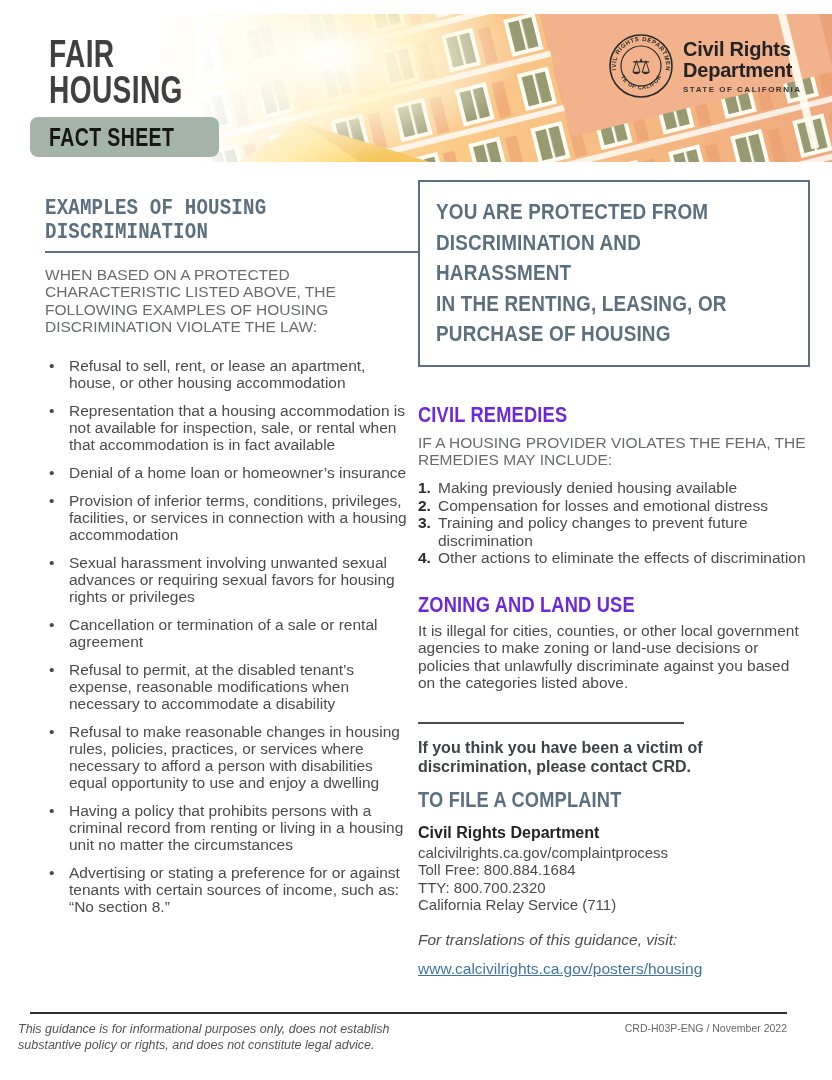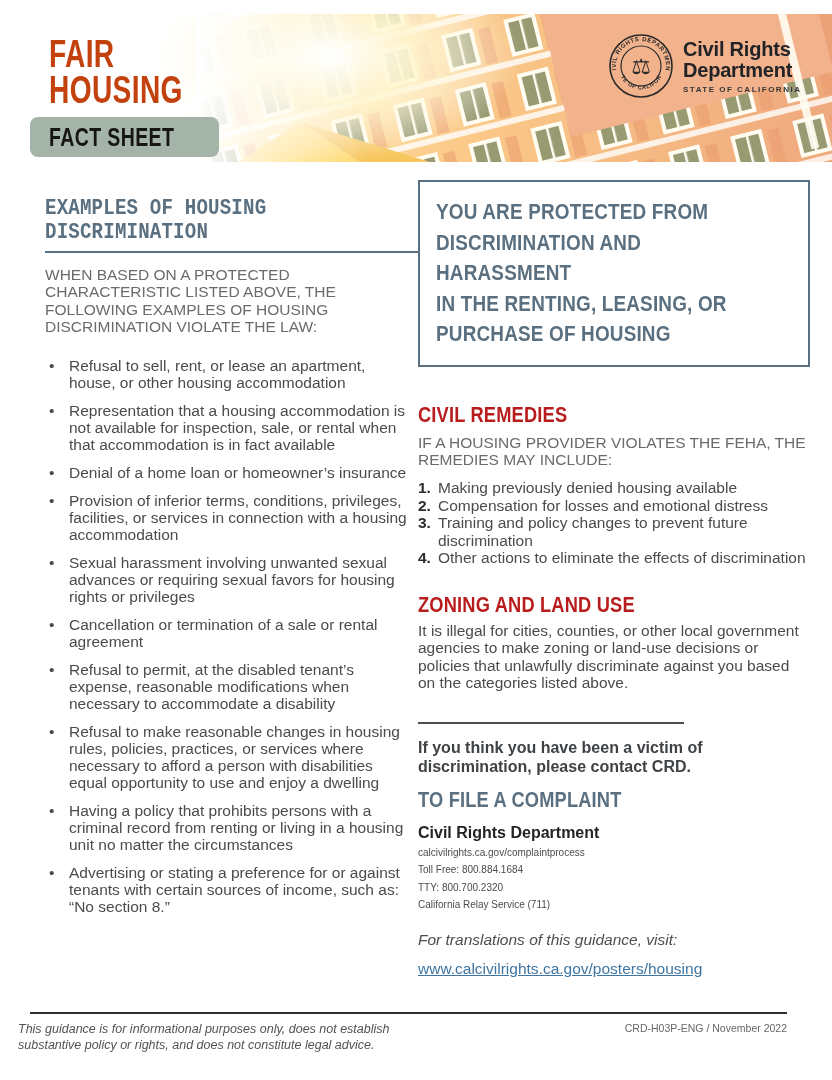--- a/index.html
+++ b/index.html
@@ -4,21 +4,21 @@
 <style>
   * { margin:0; padding:0; box-sizing:border-box; }
   html,body { background:#e8e8e8; }
   .page {
     position:relative; width:832px; height:1080px; margin:0 auto;
     background:#ffffff; overflow:hidden;
     font-family:"Liberation Sans", sans-serif; color:#4d4e50;
   }
   
   .hero { position:absolute; left:0; top:14px; width:832px; height:148px; }
-  .title-block { position:absolute; left:49px; top:36px; color:#c2410c; }
+  .title-block { position:absolute; left:49px; top:36px; color:#404040; }
   .title-block span { display:block; font-size:38px; font-weight:800; line-height:36px;
     transform:scaleX(0.74); transform-origin:0 0; letter-spacing:0.5px; }
   .factsheet-bar { position:absolute; left:30px; top:117px; width:189px; height:40px;
     background:#a5b4a8; display:flex; align-items:center; padding-left:19px;border-radius:8px; }
   .factsheet-bar span { font-size:25px; font-weight:800; color:#161616;
     transform:scaleX(0.78); transform-origin:0 50%; letter-spacing:0.5px; }
   .logo { position:absolute; left:608px; top:33px; display:flex; align-items:center; }
   .logo-text { margin-left:9px; }
   .logo-text .nm { display:block; font-size:20px; font-weight:bold; color:#222326; line-height:21px; letter-spacing:-0.2px; }
   .logo-text .st { display:block; font-size:8px; font-weight:bold; color:#35363a; letter-spacing:1.5px; margin-top:4px; }
@@ -34,36 +34,36 @@
   .heading-rule { margin-top:7px; width:373px; height:0; border-top:2px solid #5a7080; }
   .left-intro { margin-top:13px; width:340px; }
   ul.bullets { list-style:none; margin-top:21px; }
   ul.bullets li { display:flex; margin-bottom:11px; font-size:15.5px; line-height:17px; color:#4a4b4d; }
   ul.bullets .dot { width:24px; flex:0 0 24px; padding-left:4px; }
   
   .right-col { position:absolute; left:418px; top:180px; width:392px; }
   .protect-box { border:2px solid #5a7080; padding:15px 16px; }
   .protect-box span { display:block; font-size:21.5px; font-weight:800; line-height:30.5px;
     color:#5a7080; transform:scaleX(0.88); transform-origin:0 0; letter-spacing:0.2px; }
-  .sec-h { font-size:21.5px; font-weight:800; color:#b91c1c; }
+  .sec-h { font-size:21.5px; font-weight:800; color:#6d28d9; }
   .sec-h span { display:inline-block; transform:scaleX(0.85); transform-origin:0 50%; letter-spacing:0.2px; }
   .sec-h.slate-h { color:#5a7080; }
   .remedies-intro { margin-top:6px; }
   ol.remedies { list-style:none; margin-top:11px; }
   ol.remedies li { display:flex; font-size:15.5px; line-height:17.5px; color:#4a4b4d; }
   ol.remedies .num { width:20px; flex:0 0 20px; font-weight:bold; color:#2b2b2c; }
   .mt-civil { margin-top:36px; }
   .mt-zoning { margin-top:26px; }
   .zoning-body { margin-top:4px; }
   .victim-rule { margin-top:30px; width:266px; height:0; border-top:2px solid #4a4c4e; }
   .victim-note { margin-top:14px; width:345px; font-size:16px; font-weight:bold; line-height:19px; color:#3f4245; }
   .mt-file { margin-top:12px; }
   .org-name { margin-top:11px; font-size:16px; font-weight:bold; color:#232426; line-height:18px; }
   .contact-lines { margin-top:2px; }
-  .contact-lines span { display:block; font-size:10px; line-height:17.5px; color:#4a4b4d; }
+  .contact-lines span { display:block; font-size:15px; line-height:17.5px; color:#4a4b4d; }
   .translations { margin-top:17px; font-size:15.5px; font-style:italic; color:#4d4e50; }
   .trans-link { display:inline-block; margin-top:11px; font-size:15.5px; color:#3f75a2;
     text-decoration:underline; cursor:pointer; }
   
   .footer-rule { position:absolute; left:30px; top:1012px; width:757px; height:0; border-top:2px solid #2f2f31; }
   .footer-disclaimer { position:absolute; left:18px; top:1022px; width:420px;
     font-size:12.5px; font-style:italic; color:#515254; line-height:15.5px; }
   .footer-code { position:absolute; left:540px; top:1022px; width:247px; text-align:right;
     font-size:10.5px; color:#66676a; }
 </style>

